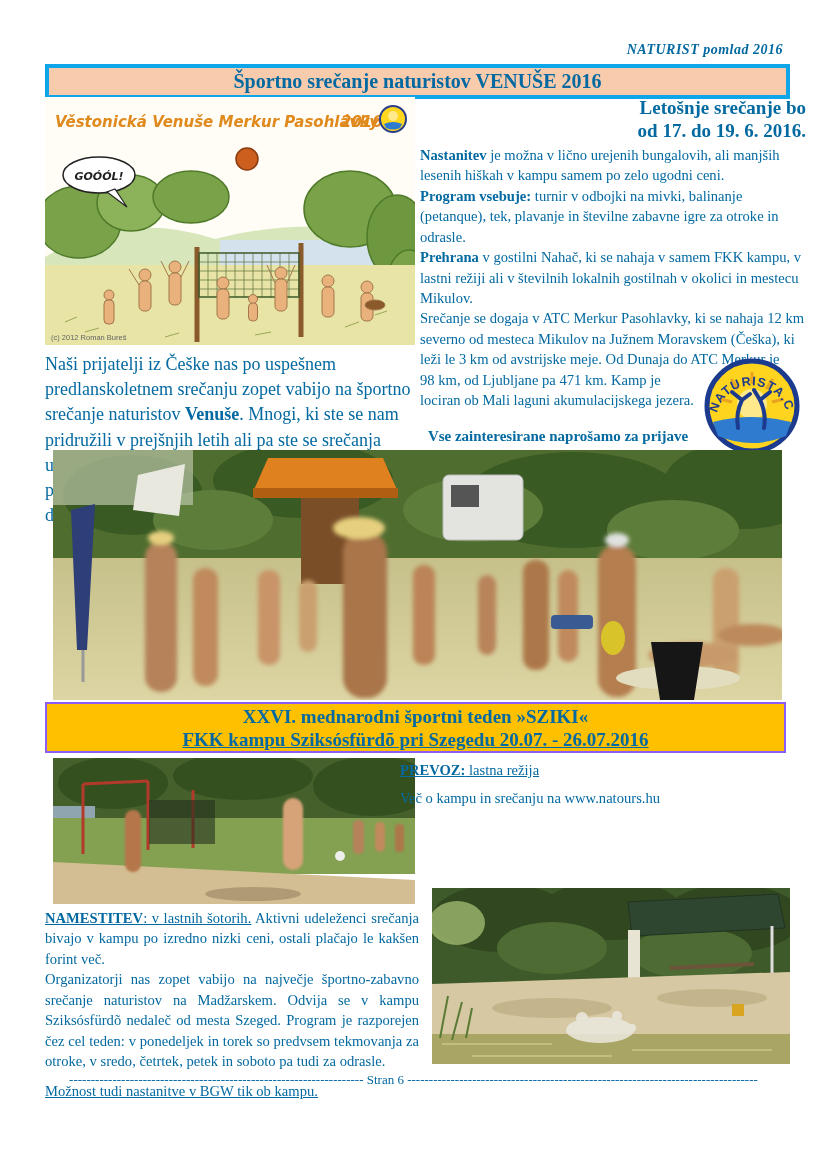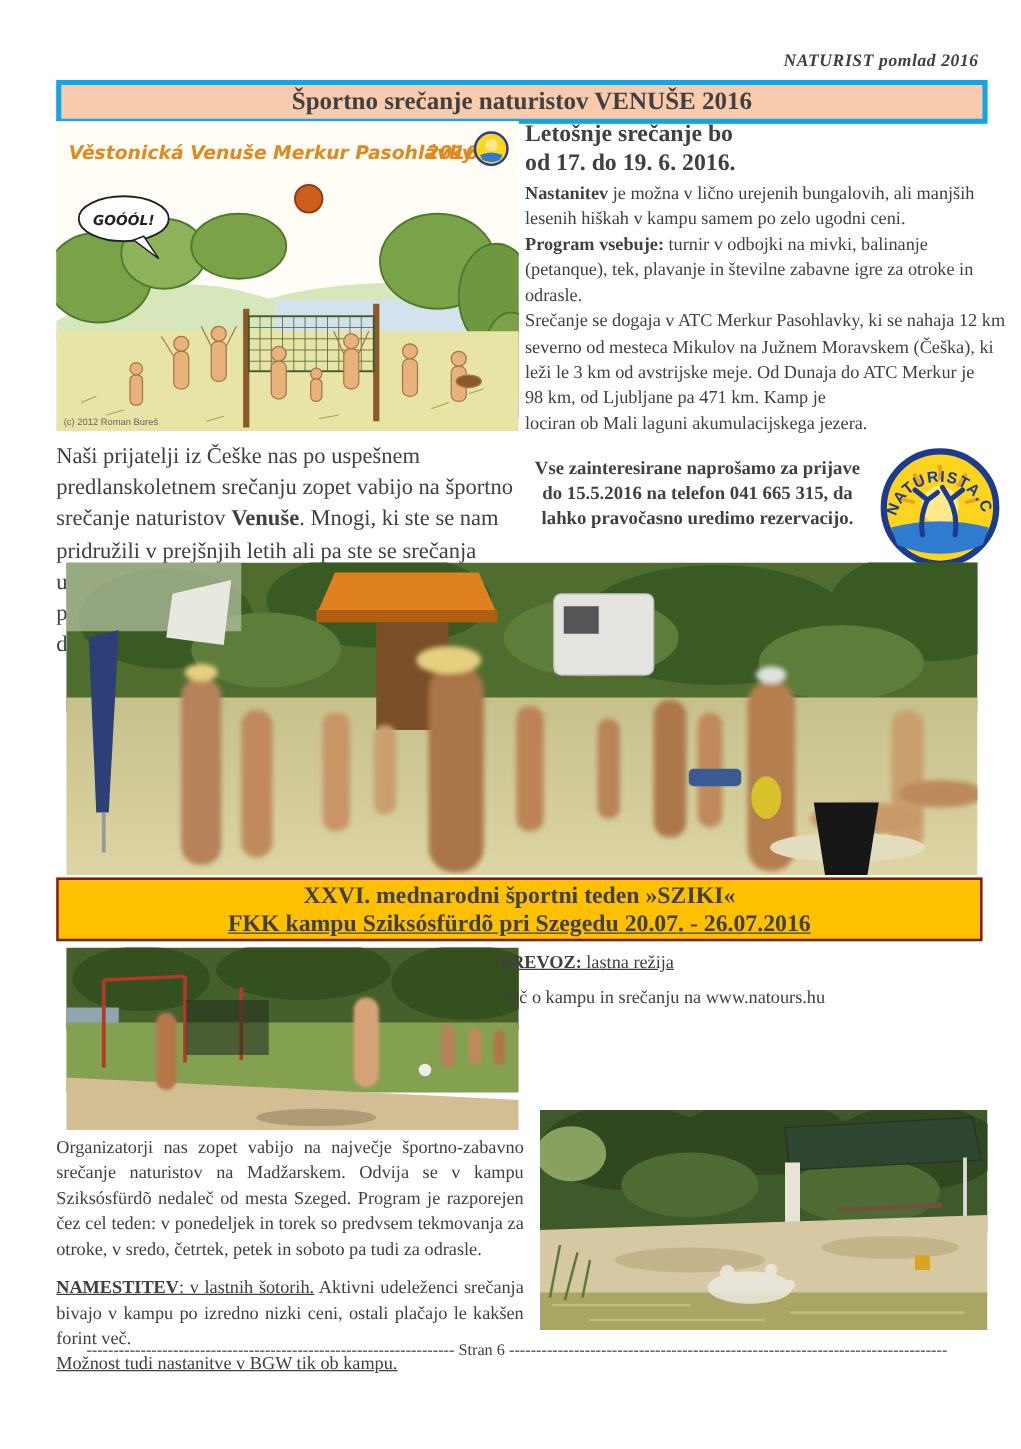--- a/index.html
+++ b/index.html
@@ -1,30 +1,30 @@
 <!DOCTYPE html>
 <html><head>
 <meta charset="utf-8">
 <style>
   html,body{margin:0;padding:0;background:#ffffff;}
   .page{position:relative;width:817px;height:1159px;margin:0 auto;background:#ffffff;
-        font-family:"Liberation Serif",serif;color:#404040;overflow:hidden;}
+        font-family:"Liberation Serif",serif;color:#0369a1;overflow:hidden;}
   .abs{position:absolute;}
 
   .issue{top:42px;right:34px;font-size:14px;font-weight:bold;font-style:italic;letter-spacing:.5px;}
 
   .banner1{left:45px;top:64px;width:737px;height:27px;background:#f8cbad;border:4px solid #0ea5e9;
            text-align:center;font-size:20px;font-weight:bold;line-height:27px;}
-  .banner2{left:45px;top:702px;width:737px;height:46px;background:#ffc000;border:2px solid #7f1d1d;
+  .banner2{left:45px;top:702px;width:737px;height:46px;background:#ffc000;border:2px solid #8b5cf6;
            text-align:center;font-weight:bold;font-size:19px;line-height:23px;padding-top:1px;}
   .banner2 .u{text-decoration:underline;}
 
   .cartoon{left:45px;top:97px;width:370px;height:248px;background:#fffdf5;}
   .colR1{left:420px;top:96px;width:386px;font-size:14.6px;line-height:1.4;}
-  .colR1 h2{margin:0 0 3px 0;font-size:19px;line-height:23px;text-align:left;font-weight:bold;}
+  .colR1 h2{margin:0 0 3px 0;font-size:19px;line-height:23px;text-align:right;font-weight:bold;}
   .colR1 p{margin:0;}
   .b{font-weight:bold;}
   .narrow{display:block;width:274px;}
   .appeal{width:276px;margin-top:16px;text-align:center;font-weight:bold;font-size:15px;line-height:20px;}
   .logo{position:absolute;right:6px;top:262px;width:96px;height:96px;}
 
   .introL{left:45px;top:352px;width:374px;font-size:18px;line-height:1.4;}
 
   .photo{display:block;}
   .beach{left:53px;top:450px;width:729px;height:250px;}
@@ -147,20 +147,21 @@
     </svg>
   </div>
 
   <div class="abs colR1">
     <h2>
       <span>Letošnje srečanje bo</span><br>
       <span>od 17. do 19. 6. 2016.</span>
     </h2>
     <p><span class="b">Nastanitev</span><span> je možna v lično urejenih bungalovih, ali manjših lesenih hiškah v kampu samem po zelo ugodni ceni.</span></p>
     <p><span class="b">Program vsebuje:</span><span> turnir v odbojki na mivki, balinanje (petanque), tek, plavanje in številne zabavne igre za otroke in odrasle.</span></p>
+    <p><span class="b">Prehrana</span><span> v gostilni Nahač, ki se nahaja v samem FKK kampu, v lastni režiji ali v številnih lokalnih gostilnah v okolici in mestecu Mikulov.</span></p>
     <p><span>Srečanje se dogaja v ATC Merkur Pasohlavky, ki  se nahaja 12 km severno od mesteca Mikulov na Južnem Moravskem (Češka), ki leži le 3 km od avstrijske meje. Od Dunaja do ATC Merkur je</span>
       <span class="narrow">98 km, od Ljubljane pa 471 km. Kamp je lociran ob Mali laguni akumulacijskega jezera.</span></p>
     <div class="appeal">Vse zainteresirane naprošamo za prijave do 15.5.2016 na telefon 041 665 315, da lahko pravočasno uredimo rezervacijo.</div>
 
     <svg class="logo" viewBox="0 0 96 96">
       <circle cx="48" cy="48" r="45" fill="#ffd41e" stroke="#1c3a8e" stroke-width="5"></circle>
       <g stroke="#e8a41e" stroke-width="3">
         <line x1="48" y1="26" x2="48" y2="14"></line>
           <line x1="34" y1="31" x2="27" y2="21"></line>
           <line x1="62" y1="31" x2="69" y2="21"></line>
@@ -324,22 +325,22 @@
         <circle cx="150" cy="130" r="6"></circle>
         <circle cx="185" cy="128" r="5"></circle>
         <circle cx="200" cy="140" r="4"></circle>
     </g>
     <g stroke="#5a7a35" stroke-width="2">
       <path d="M8,150 L16,108 M20,152 L30,114 M34,150 L40,120"></path>
     </g>
   </svg>
 
   <div class="abs colL2">
+    <p class="just"><span class="b u">NAMESTITEV</span><span class="u">: v lastnih šotorih.</span><span> Aktivni udeleženci srečanja bivajo v kampu po izredno nizki ceni, ostali plačajo le kakšen forint več.</span></p>
     <p class="just gap">Organizatorji nas zopet vabijo na največje športno-zabavno srečanje naturistov na Madžarskem. Odvija se v kampu Sziksósfürdõ nedaleč od mesta Szeged. Program je razporejen čez cel teden: v ponedeljek in torek so predvsem tekmovanja za otroke, v sredo, četrtek, petek in soboto pa tudi za odrasle.</p>
-    <p class="just"><span class="b u">NAMESTITEV</span><span class="u">: v lastnih šotorih.</span><span> Aktivni udeleženci srečanja bivajo v kampu po izredno nizki ceni, ostali plačajo le kakšen forint več.</span></p>
     <p class="u">Možnost tudi nastanitve v BGW tik ob kampu.</p>
   </div>
 
   <div class="abs footer">
     <span>--------------------------------------------------------------------</span>
     <span>Stran 6</span>
     <span>---------------------------------------------------------------------------------</span>
   </div>
 
 </div>

